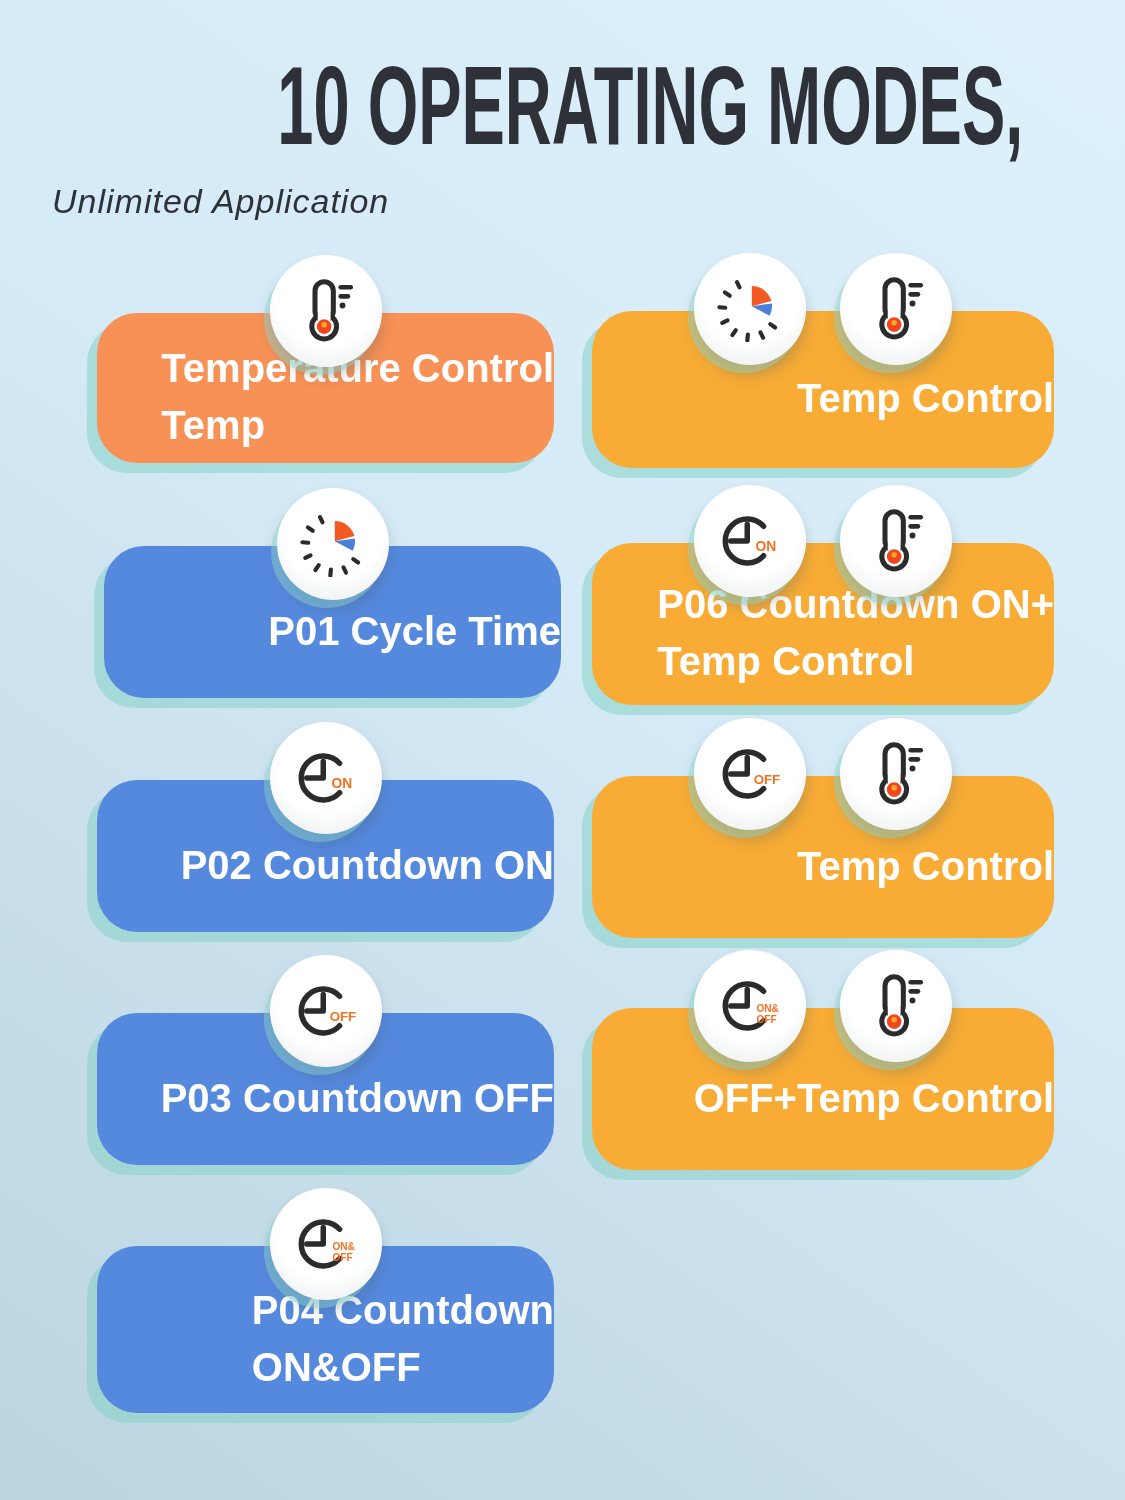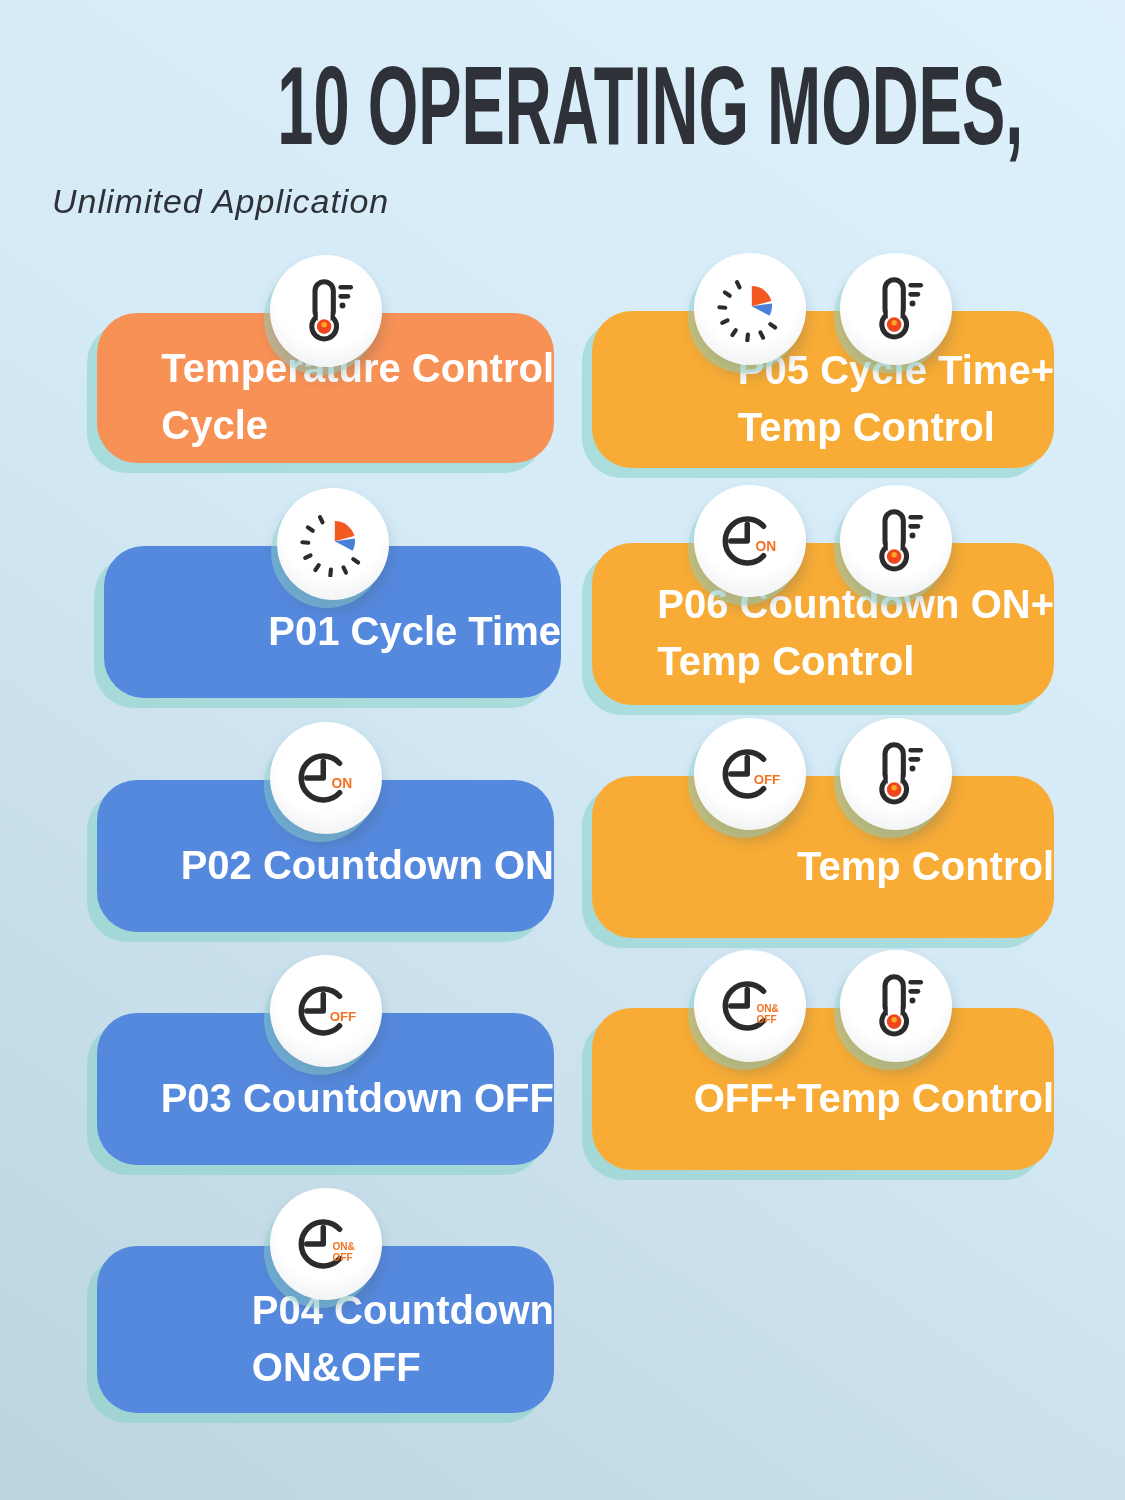--- a/index.html
+++ b/index.html
@@ -64,21 +64,21 @@
           <circle cx="34" cy="51" r="3" fill="#F9A825"></circle>
           <line x1="52" y1="10" x2="63" y2="10" stroke="#2B2B2B" stroke-width="5" stroke-linecap="round"></line>
           <line x1="52" y1="20" x2="60" y2="20" stroke="#2B2B2B" stroke-width="5" stroke-linecap="round"></line>
           <circle cx="54" cy="30" r="3.2" fill="#2B2B2B"></circle>
         </svg>
       </div>
     </div>
     <div class="card card--orange" style="height:150px">
       <div class="card-text">
         <span class="line">Temperature Control</span>
-        <span class="line">Cycle</span>
+        <span class="line">Temp</span>
       </div>
     </div>
   </div>
 
   <div class="group" style="left:104px;top:488px;width:457px">
     <div class="icons">
       <div class="badge">
         <svg viewBox="0 0 72 72" width="66" height="66">
           <g stroke="#2B2B2B" stroke-width="4.5" stroke-linecap="round">
             <line x1="58.1" y1="52.5" x2="63.4" y2="56.2"></line>
@@ -182,21 +182,20 @@
           <circle cx="34" cy="53" r="8" fill="#F1461D"></circle>
             <circle cx="34" cy="51" r="3" fill="#F9A825"></circle>
           <line x1="52" y1="10" x2="63" y2="10" stroke="#2B2B2B" stroke-width="5" stroke-linecap="round"></line>
           <line x1="52" y1="20" x2="60" y2="20" stroke="#2B2B2B" stroke-width="5" stroke-linecap="round"></line>
           <circle cx="54" cy="30" r="3.2" fill="#2B2B2B"></circle>
         </svg>
       </div>
     </div>
     <div class="card card--amber" style="height:157px">
       <div class="card-text">
-        <span class="line">P05 Cycle Time+</span>
         <span class="line">Temp Control</span>
       </div>
     </div>
   </div>
 
   <div class="group" style="left:592px;top:485px;width:462px">
     <div class="icons">
       <div class="badge">
         <svg viewBox="0 0 72 72" width="66" height="66">
           <path d="M50.8 19.9 A24 24 0 1 0 50.8 52.1" fill="none" stroke="#2B2B2B" stroke-width="6" stroke-linecap="round"></path>

